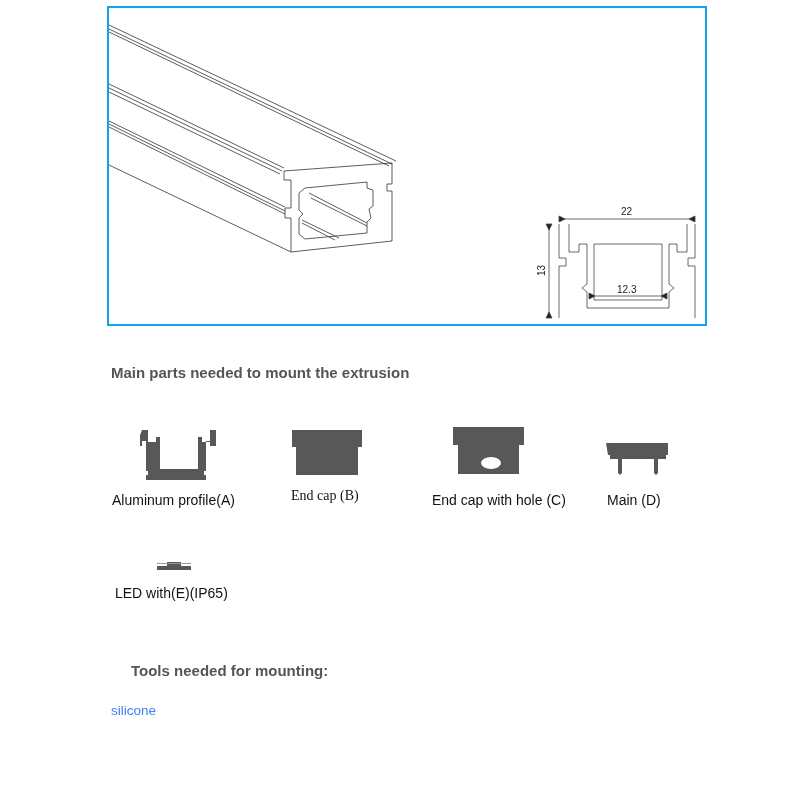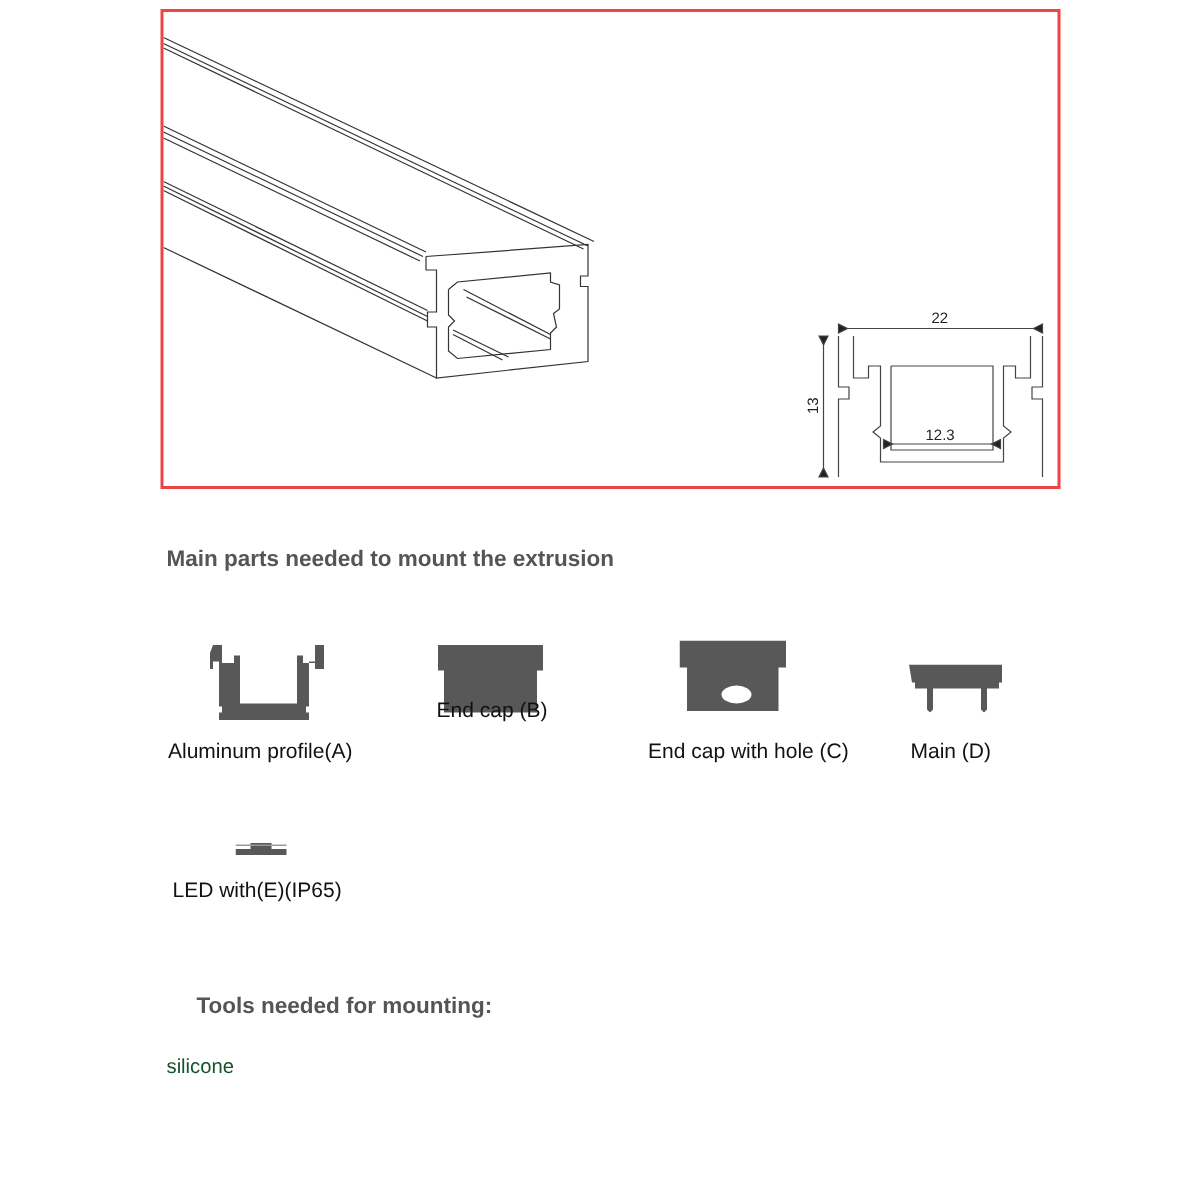--- a/index.html
+++ b/index.html
@@ -1,21 +1,21 @@
 <!DOCTYPE html>
 <html><head>
 <meta charset="utf-8">
 <style>
   html, body { margin:0; padding:0; background:#ffffff; }
   body { width:800px; height:800px; position:relative; overflow:hidden; font-family:"Liberation Sans", sans-serif; }
-  .figure-box { position:absolute; left:107px; top:6px; width:596px; height:316px; border:2px solid #ef4444; background:#fff; box-sizing:content-box; }
+  .figure-box { position:absolute; left:107px; top:6px; width:596px; height:316px; border:2px solid #0ea5e9; background:#fff; box-sizing:content-box; }
   .figure-box svg { position:absolute; left:0; top:0; }
   .heading { position:absolute; font-weight:bold; color:#555; font-size:15px; }
   .part-label { position:absolute; font-size:14px; color:#111; white-space:nowrap; }
-  .plain { position:absolute; font-size:13.5px; color:#14532d; }
+  .plain { position:absolute; font-size:13.5px; color:#3b82f6; }
   .dim { font-size:10px; fill:#222; font-family:"Liberation Sans", sans-serif; }
 </style>
 </head>
 <body>
 
 <div class="figure-box">
   <svg width="596" height="316" viewBox="0 0 596 316">
     <g fill="none" stroke="#333" stroke-width="0.8">
 
       <line x1="0" y1="17" x2="287" y2="153"></line>
@@ -65,21 +65,21 @@
 <div class="heading" style="left:111px; top:364px;text-align:right;">Main parts needed to mount the extrusion</div>
 
 <svg style="position:absolute; left:140px; top:430px;" width="78" height="50">
   <path fill="#585858" d="M2,0 h6 v12 h8 v-5 h4 v32 h38 v-32 h4 v5 h8 v-12 h6 v16 h-6 v-5 h-4 v30 h-2 v4 h2 v6 h-60 v-6 h2 v-4 h-2 v-30 h-4 v5 h-6 z"></path>
 </svg>
 <div class="part-label" style="left:112px; top:492px;">Aluminum profile(A)</div>
 
 <svg style="position:absolute; left:292px; top:430px;" width="72" height="46">
   <path fill="#585858" d="M0,0 h70 v17 h-4 v28 h-62 v-28 h-4 z"></path>
 </svg>
-<div class="part-label" style="left:291px; top:465px;">End cap (B)</div>
+<div class="part-label" style="left:291px; top:488px;font-family:Liberation Serif, serif;">End cap (B)</div>
 
 <svg style="position:absolute; left:453px; top:427px;" width="74" height="48">
   <path fill="#585858" d="M0,0 h71 v18 h-5 v29 h-61 v-29 h-5 z"></path>
   <ellipse cx="38" cy="36" rx="10" ry="6" fill="#ffffff"></ellipse>
 </svg>
 <div class="part-label" style="left:432px; top:492px;">End cap with hole (C)</div>
 
 <svg style="position:absolute; left:606px; top:443px;" width="64" height="32">
   <path fill="#585858" d="M0,0 h62 v12 h-2 v4 h-8 v14 l-2,2 l-2,-2 v-14 h-32 v14 l-2,2 l-2,-2 v-14 h-8 v-4 h-2 z"></path>
 </svg>

